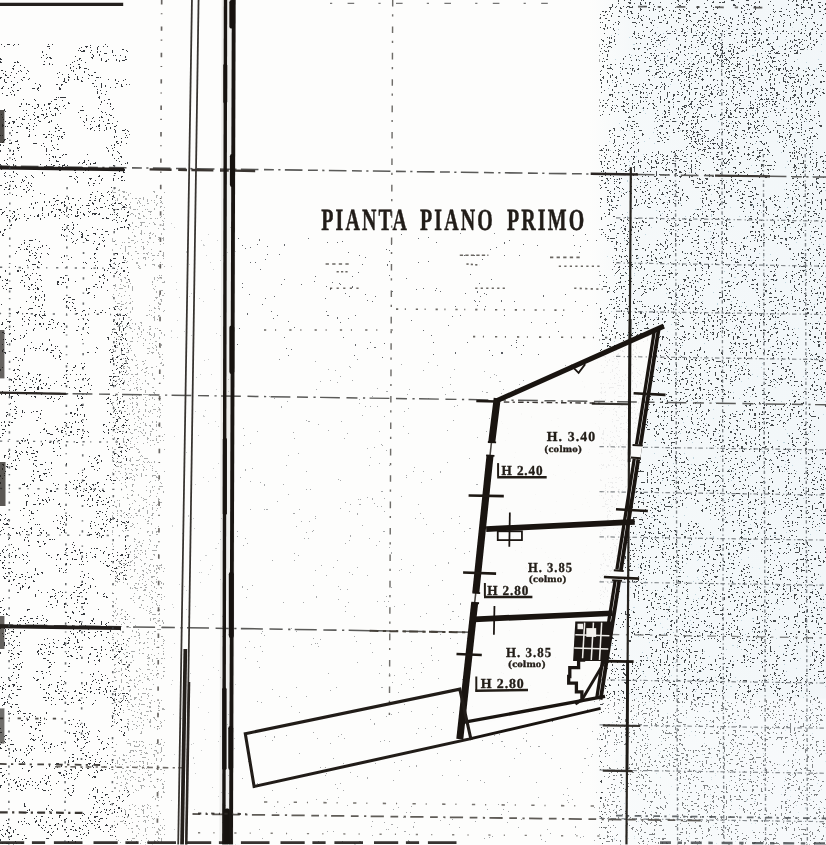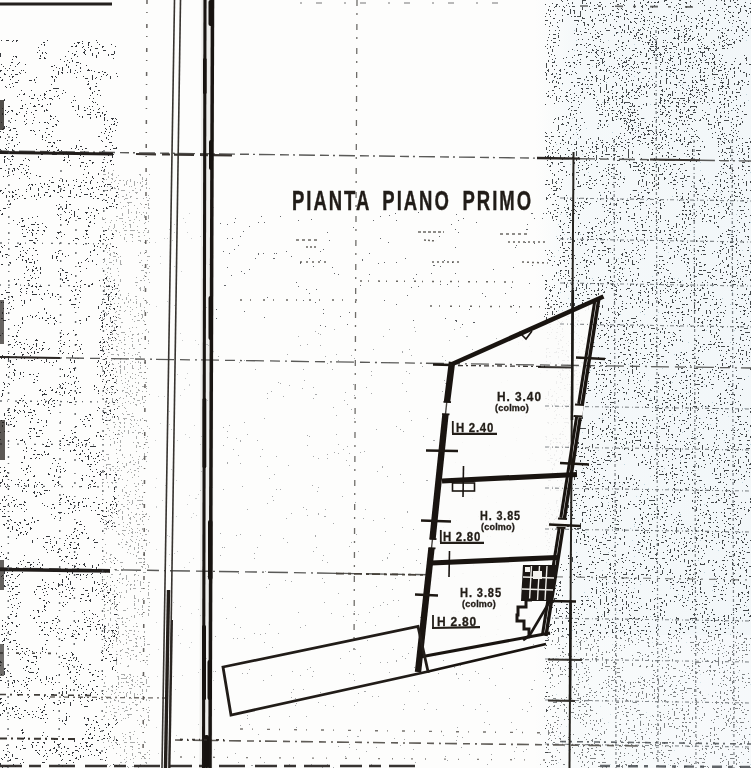--- a/index.html
+++ b/index.html
@@ -1,17 +1,17 @@
 <!DOCTYPE html>
 <html><head>
 <meta charset="utf-8">
 <style>
   html,body{margin:0;padding:0;background:#ffffff;}
   #page{position:relative;width:751px;height:768px;overflow:hidden;background:#fdfdfc;
-        font-family:Liberation Sans, sans-serif;}
+        font-family:Liberation Serif, serif;}
   svg{display:block}
 </style>
 </head>
 <body>
 <div id="page">
 <svg width="751" height="768" viewBox="0 0 751 768">
 <defs>
   <filter id="spA" x="-2%" y="-2%" width="104%" height="104%">
     <feTurbulence type="fractalNoise" baseFrequency="0.5" numOctaves="2" seed="11" result="f"></feTurbulence>
     <feComponentTransfer in="f" result="fb">

